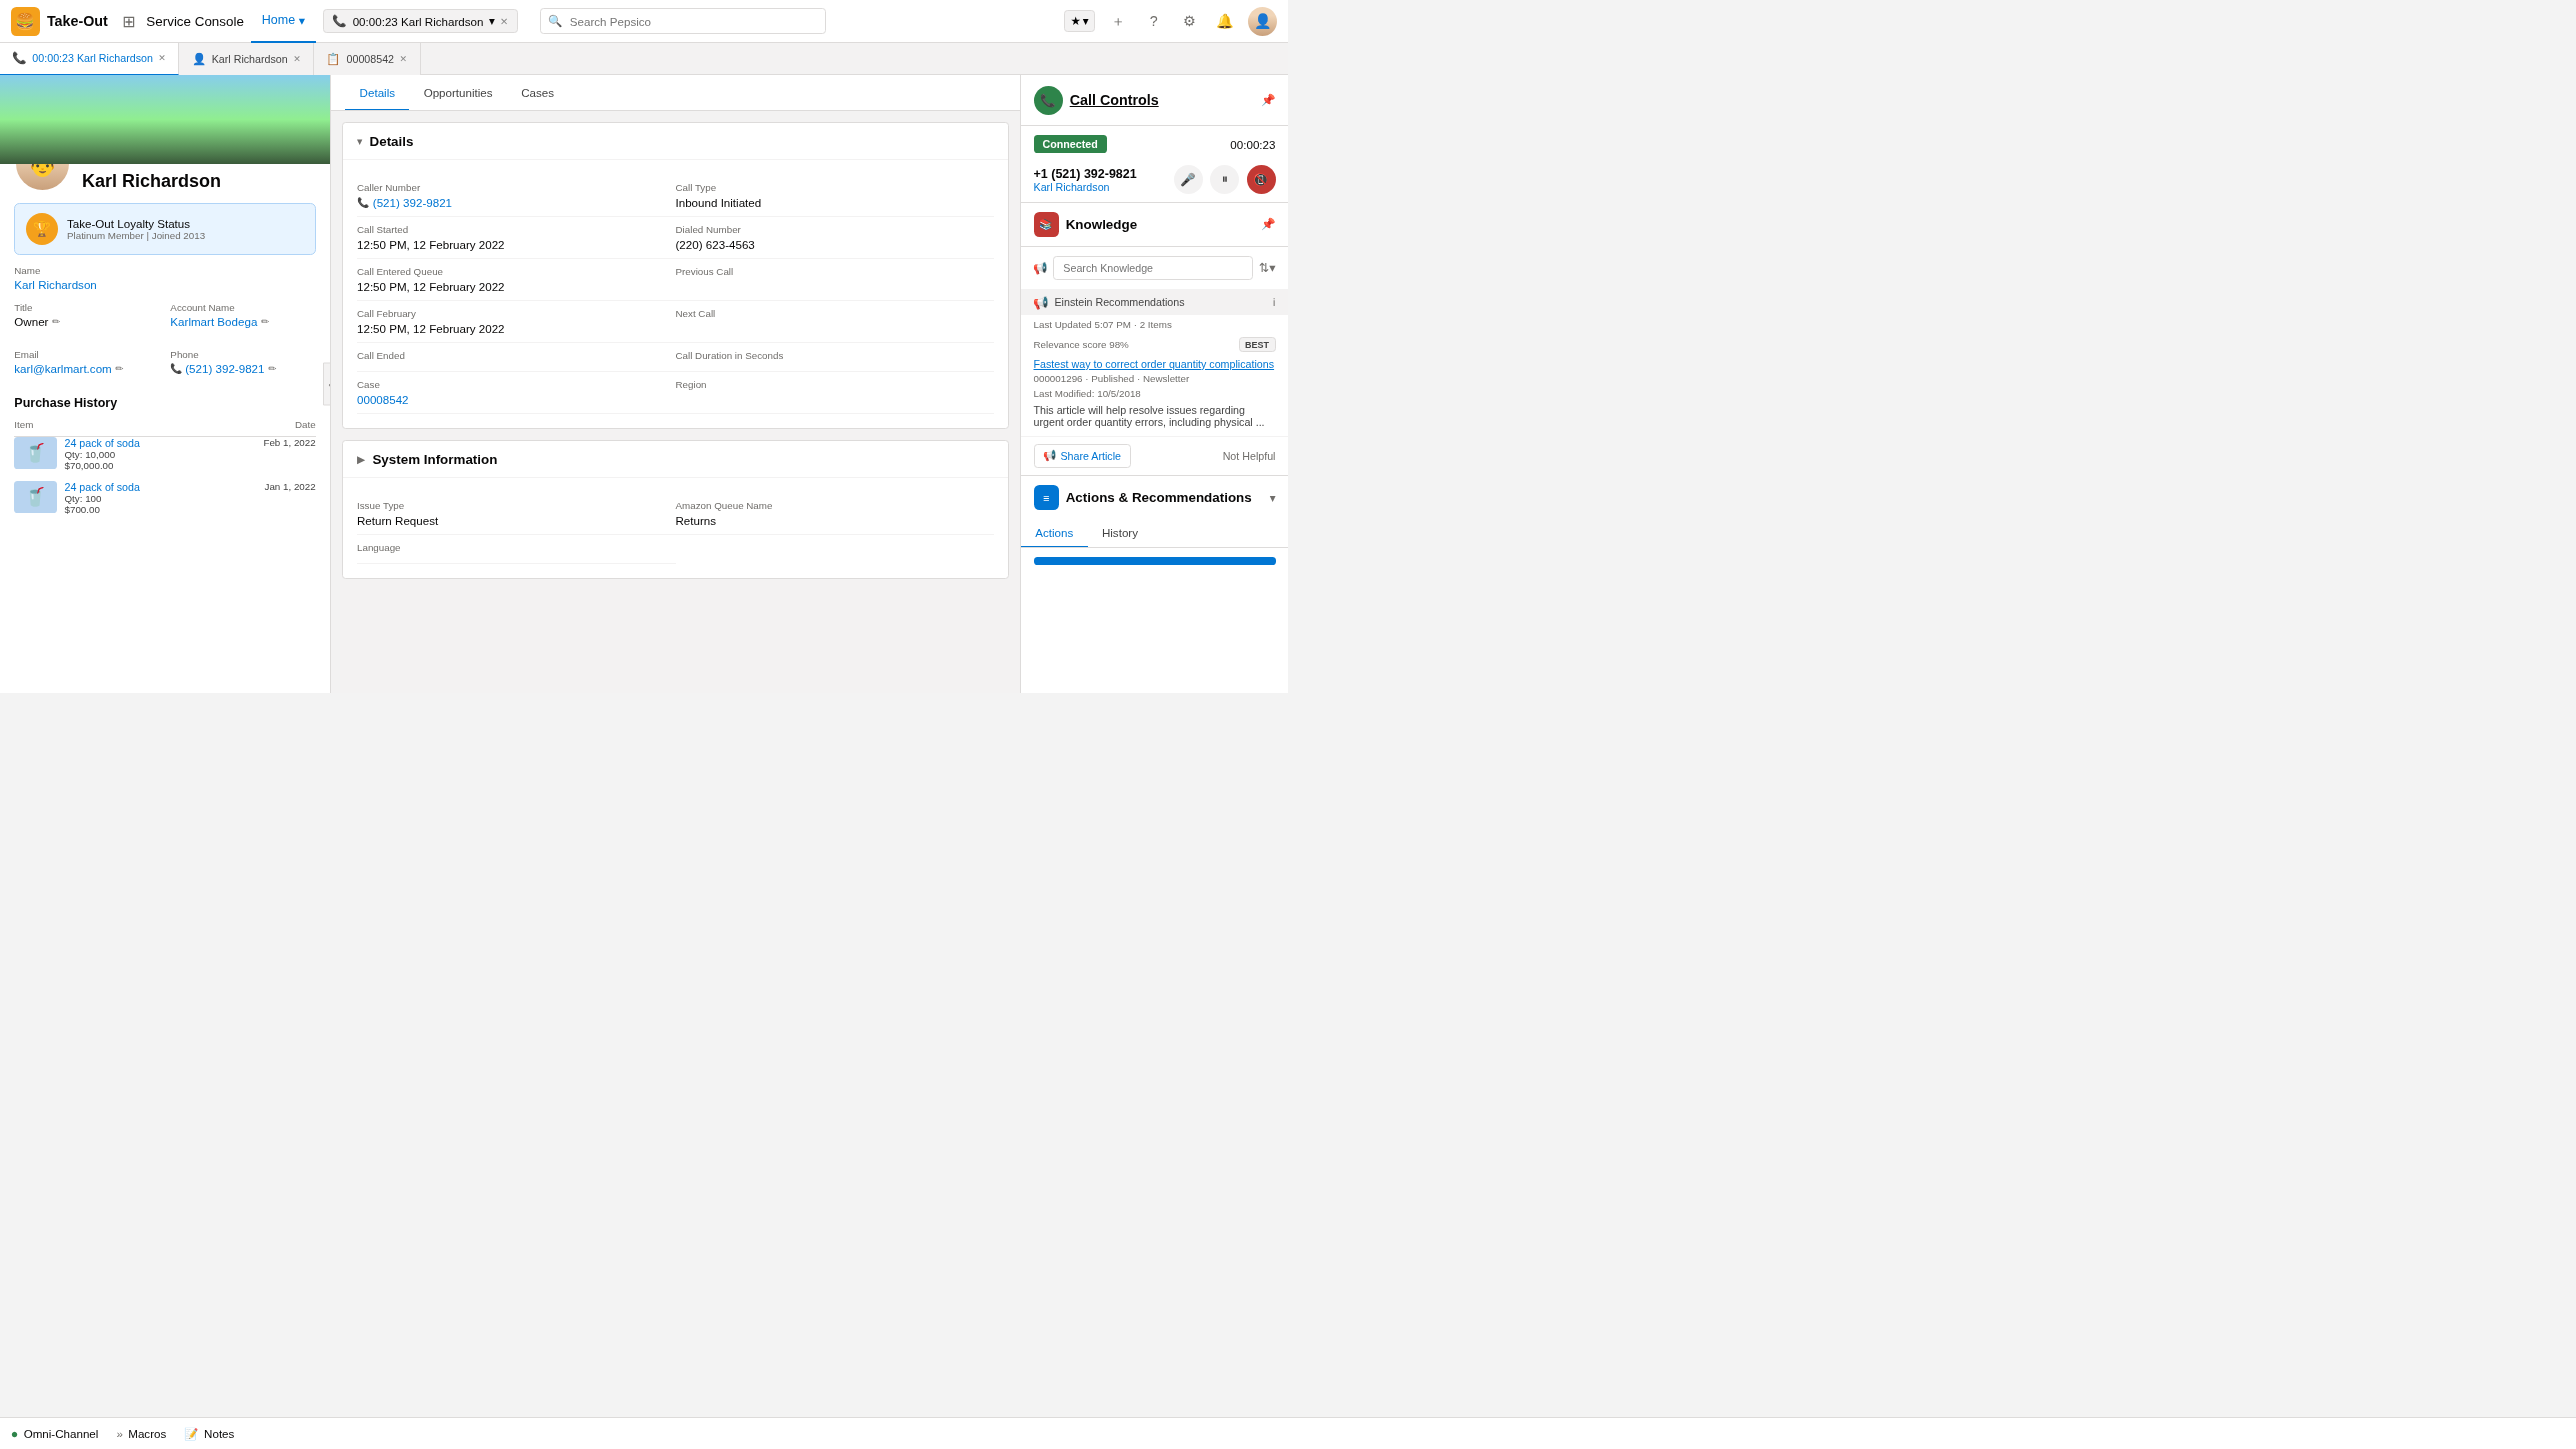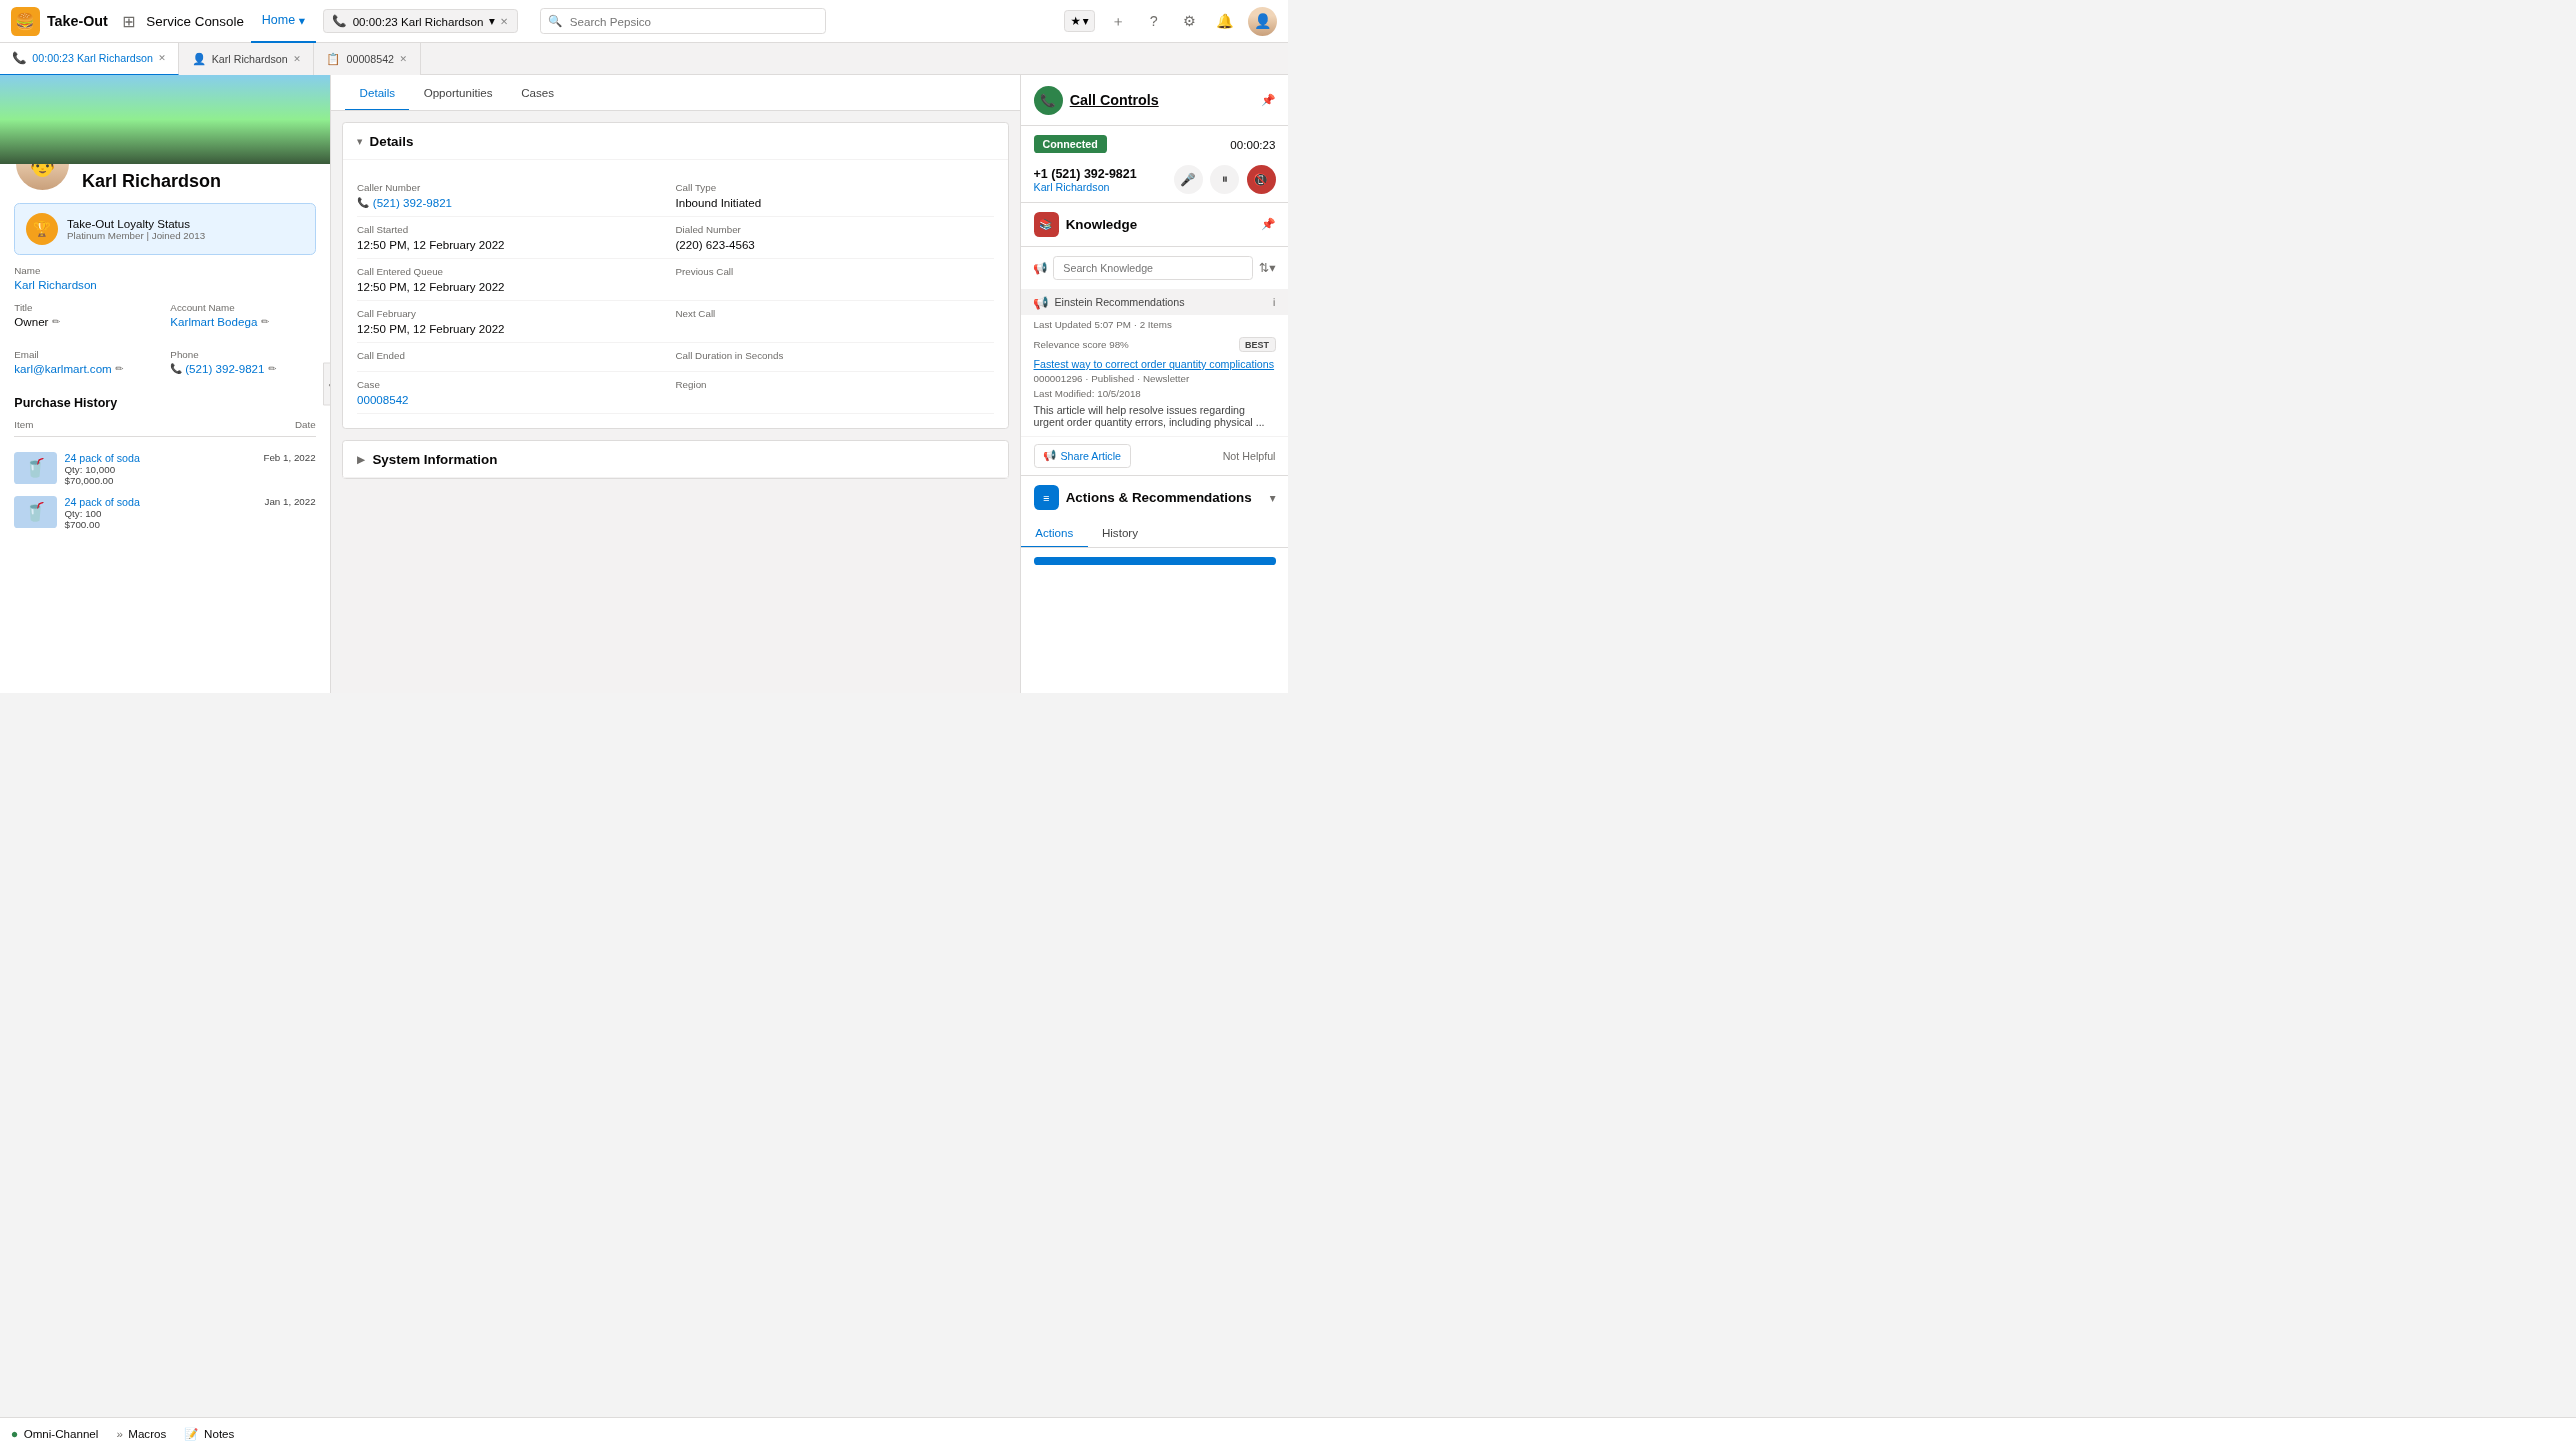--- a/index.html
+++ b/index.html
@@ -51,21 +51,21 @@
     .loyalty-text-sub { font-size: 9.8px; color: #706e6b; }
     .contact-fields { padding: 0 14.3px; }
     .field-row { margin-bottom: 10.7px; }
     .field-label { font-size: 9.8px; color: #706e6b; margin-bottom: 1.8px; }
     .field-value { font-size: 11.6px; color: #0176d3; }
     .field-value-text { font-size: 11.6px; color: #080707; }
     .two-col { display: grid; grid-template-columns: 1fr 1fr; gap: 10.7px; margin-bottom: 10.7px; }
     .edit-icon { color: #706e6b; font-size: 9.8px; margin-left: 3.6px; cursor: pointer; }
     .purchase-history { padding: 0 14.3px; }
     .purchase-title { font-size: 12.5px; font-weight: 600; color: #080707; margin-bottom: 9px; }
-    .purchase-header { display: grid; grid-template-columns: 1fr auto; font-size: 9.8px; color: #706e6b; border-bottom: 0.9px solid #dddbda; padding-bottom: 5.4px; margin-bottom: 15px; }
+    .purchase-header { display: grid; grid-template-columns: 1fr auto; font-size: 9.8px; color: #706e6b; border-bottom: 0.9px solid #dddbda; padding-bottom: 5.4px; margin-bottom: 0; }
     .purchase-item { display: grid; grid-template-columns: 43px 1fr auto; gap: 7.2px; margin-bottom: 10.7px; align-items: start; }
     .purchase-img { width: 43px; height: 32px; background: #b8d4f0; border-radius: 3.6px; display: flex; align-items: center; justify-content: center; font-size: 18px; }
     .purchase-item-name { font-size: 10.7px; color: #0176d3; }
     .purchase-item-qty { font-size: 9.8px; color: #444; }
     .purchase-item-price { font-size: 9.8px; color: #444; }
     .purchase-date { font-size: 9.8px; color: #444; text-align: right; }
 
     
     .center-panel { flex: 1; background: #f3f2f2; overflow-y: auto; }
     .center-tabs { display: flex; border-bottom: 0.9px solid #dddbda; background: #fff; padding: 0 14.3px; }
@@ -361,20 +361,34 @@
           <div class="detail-value"></div>
         </div>
       </div>
     </div>
 
     <div class="section-card">
       <div class="section-header">
         <span class="chevron">▶</span>
         <span class="section-header-title">System Information</span>
       </div>
+      <div class="details-grid">
+        <div class="detail-field">
+          <div class="detail-label">Issue Type</div>
+          <div class="detail-value">Return Request</div>
+        </div>
+        <div class="detail-field">
+          <div class="detail-label">Amazon Queue Name</div>
+          <div class="detail-value">Returns</div>
+        </div>
+        <div class="detail-field">
+          <div class="detail-label">Language</div>
+          <div class="detail-value"></div>
+        </div>
+      </div>
     </div>
   </div>
 
   <div class="right-panel">
 
     <div class="call-controls-header">
       <div class="call-controls-icon">📞</div>
       <span class="call-controls-title">Call Controls</span>
       <div style="margin-left:auto;cursor:pointer;color:#706e6b;">📌</div>
     </div>

